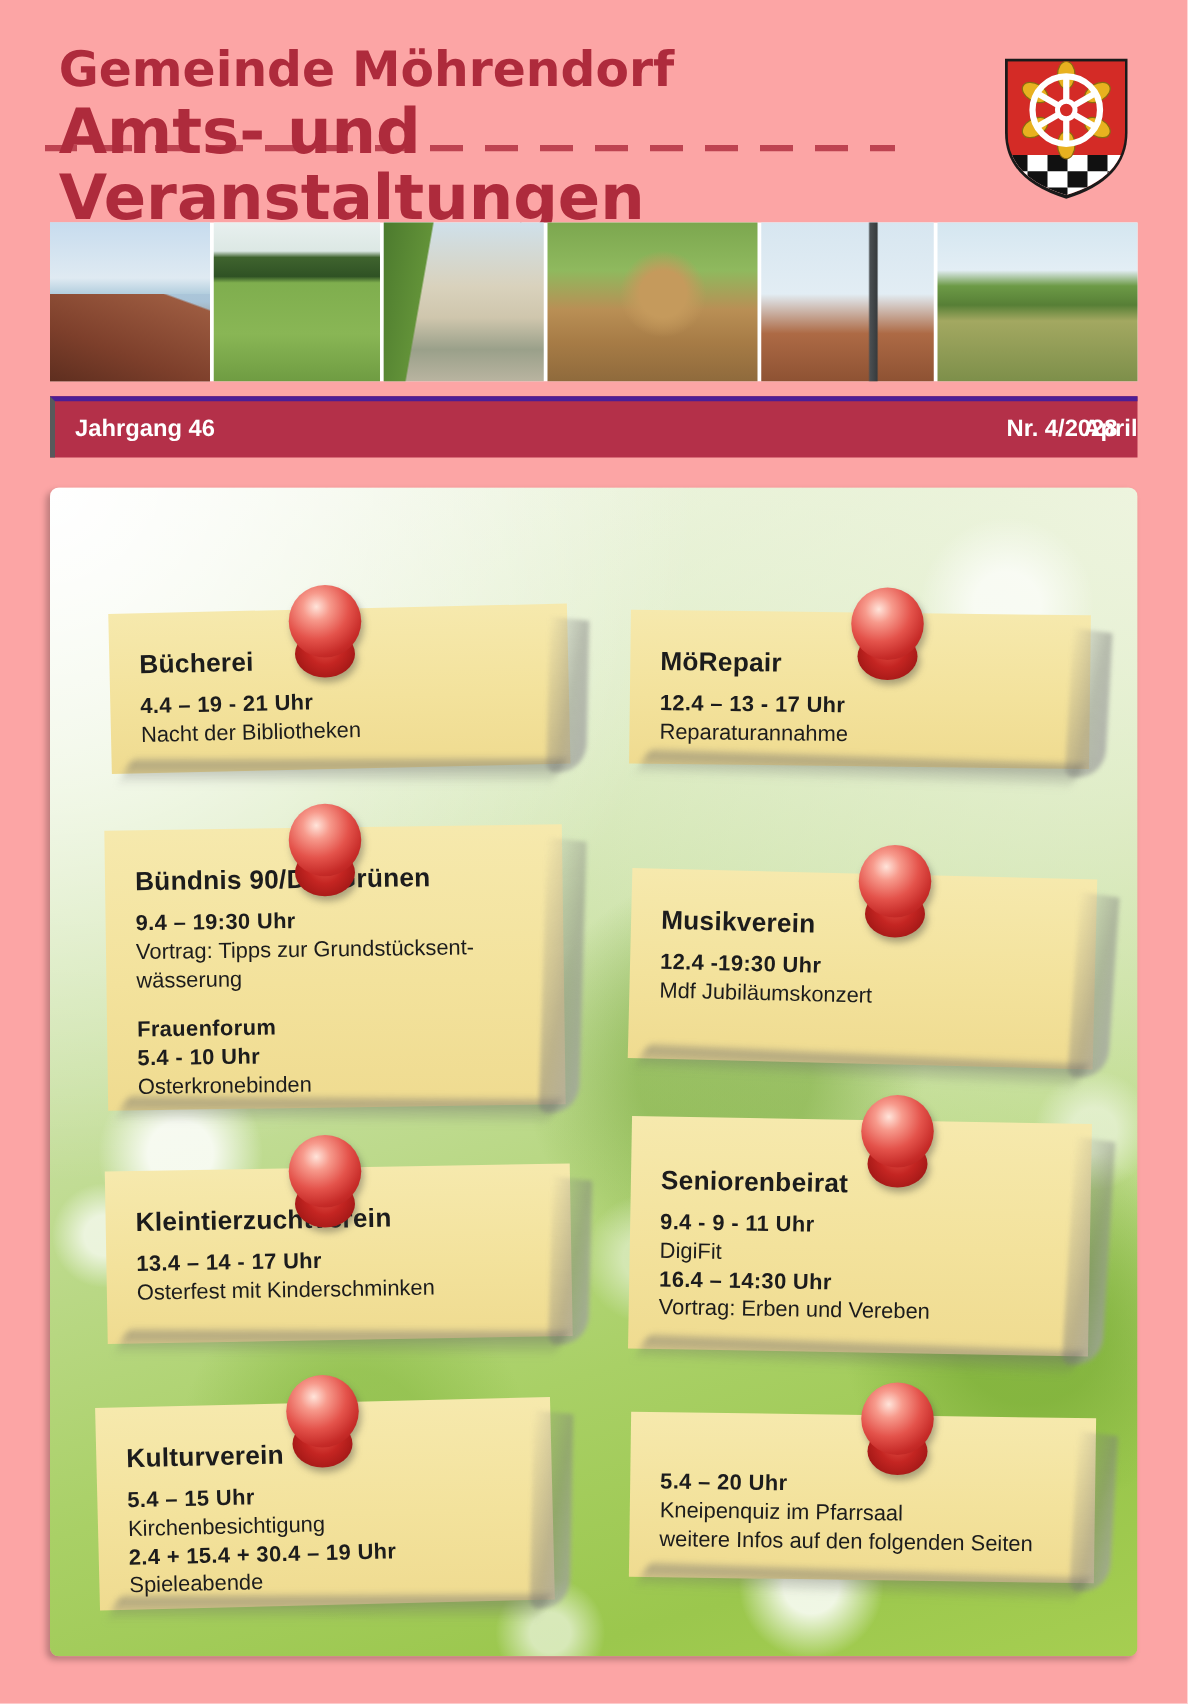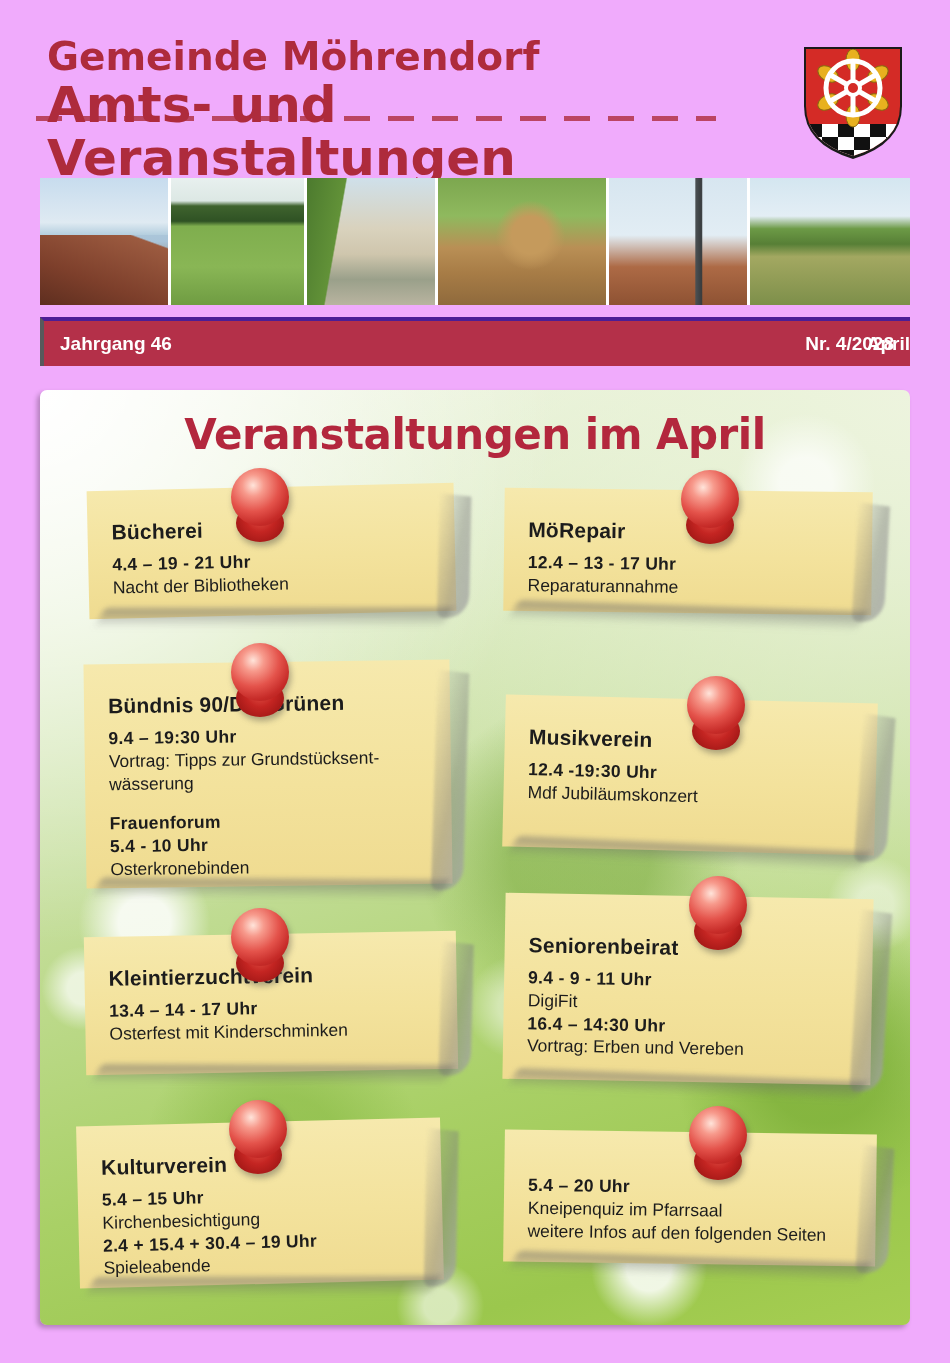--- a/index.html
+++ b/index.html
@@ -1,16 +1,16 @@
 <!DOCTYPE html>
 <html lang="de"><head>
 <meta charset="utf-8">
 <style>
   html,body{margin:0;padding:0;background:#fff;}
-  .page{position:relative;width:950px;height:1363px;background:#f0abfc;overflow:hidden;
+  .page{position:relative;width:950px;height:1363px;background:#fca5a5;overflow:hidden;
         font-family:"Liberation Sans", sans-serif;}
 
   
   .masthead{position:absolute;left:47px;top:36px;width:730px;color:#AE2B3C;}
   .mast-line1{font-size:39px;font-weight:bold;letter-spacing:0px;line-height:1.1;
               font-family:"DejaVu Sans", sans-serif;}
   .mast-line2{font-size:50px;font-weight:bold;letter-spacing:0px;line-height:1.06;
               font-family:"DejaVu Sans", sans-serif;}
   .mast-grunge{position:absolute;left:36px;top:116px;width:680px;height:5px;opacity:.8;
      background:repeating-linear-gradient(90deg,#AE2B3C 0 26px,transparent 26px 44px);}
@@ -166,21 +166,20 @@
     <div class="photo photo-6"></div>
   </div>
 
   <div class="banner">
     <span>Jahrgang 46</span>
     <span class="center">April</span>
     <span>Nr. 4/2028</span>
   </div>
 
   <div class="board">
-    <h1 class="board-title">Veranstaltungen im April</h1>
 
     <div class="note n1">
       <div class="note-body">
         <div class="nh">Bücherei</div>
         <div class="nt">4.4 – 19 - 21 Uhr</div>
         <div class="nd">Nacht der Bibliotheken</div>
       </div>
     </div>
 
     <div class="note n2">

